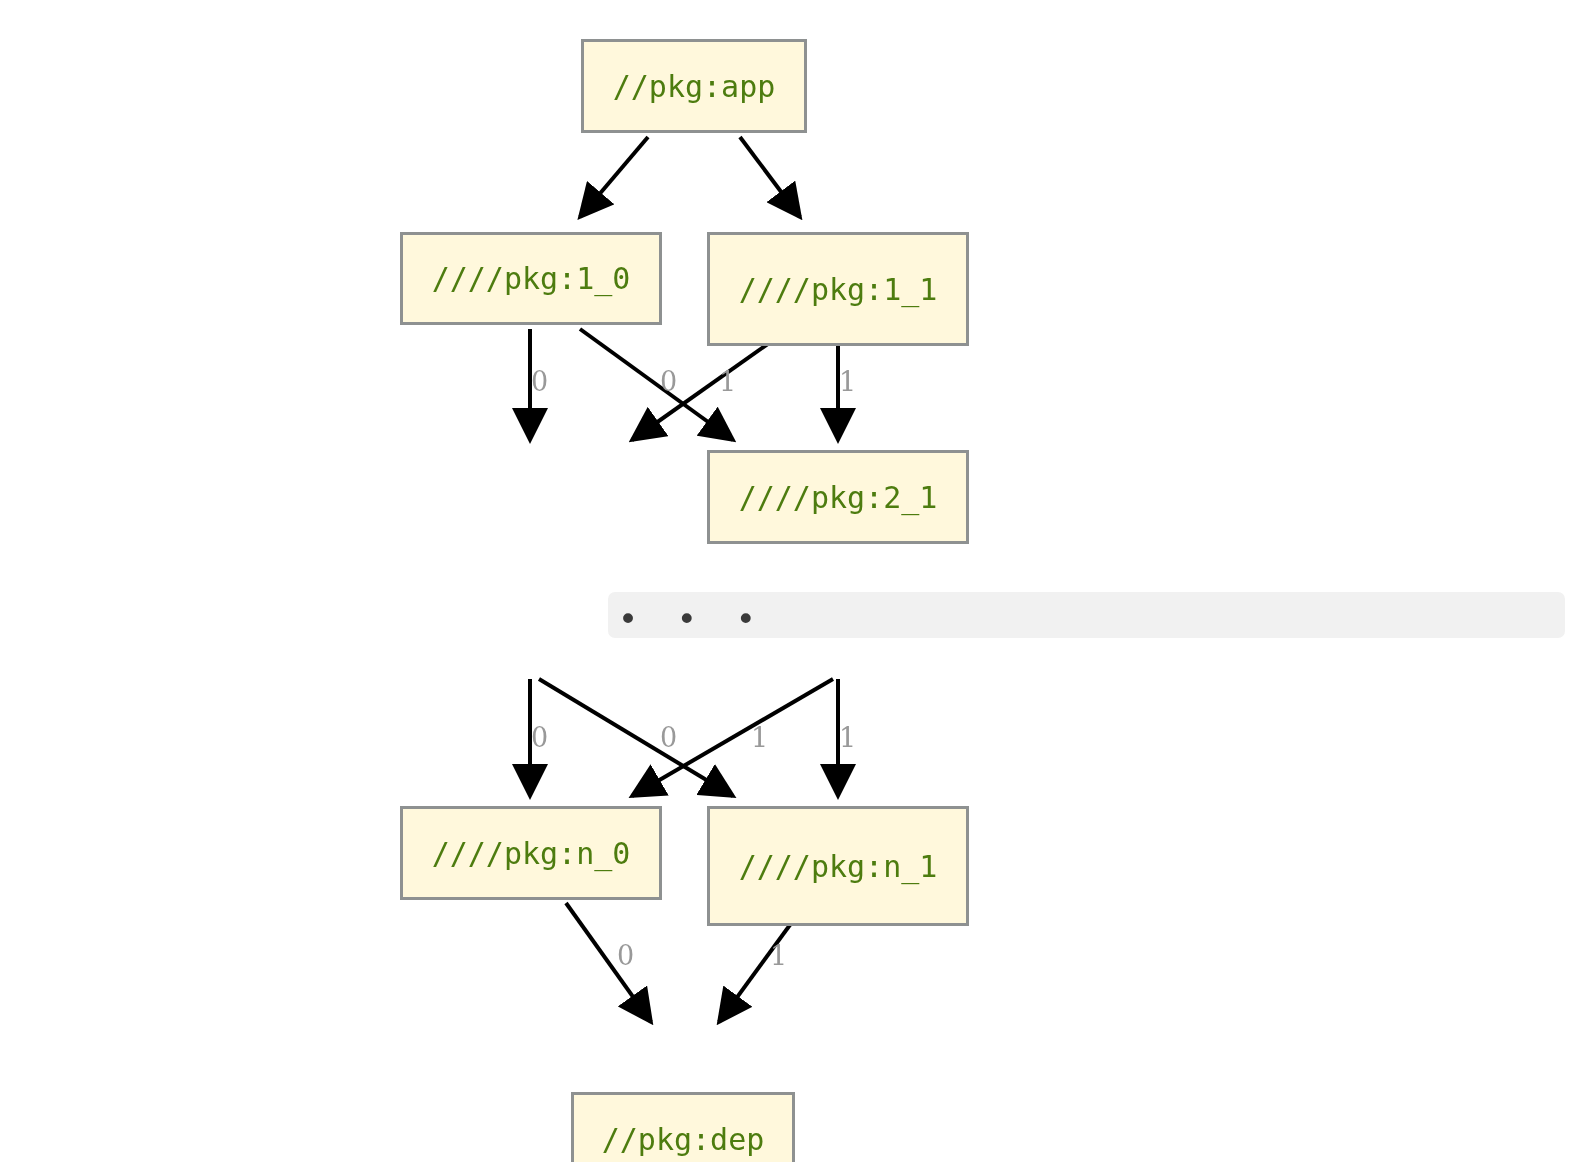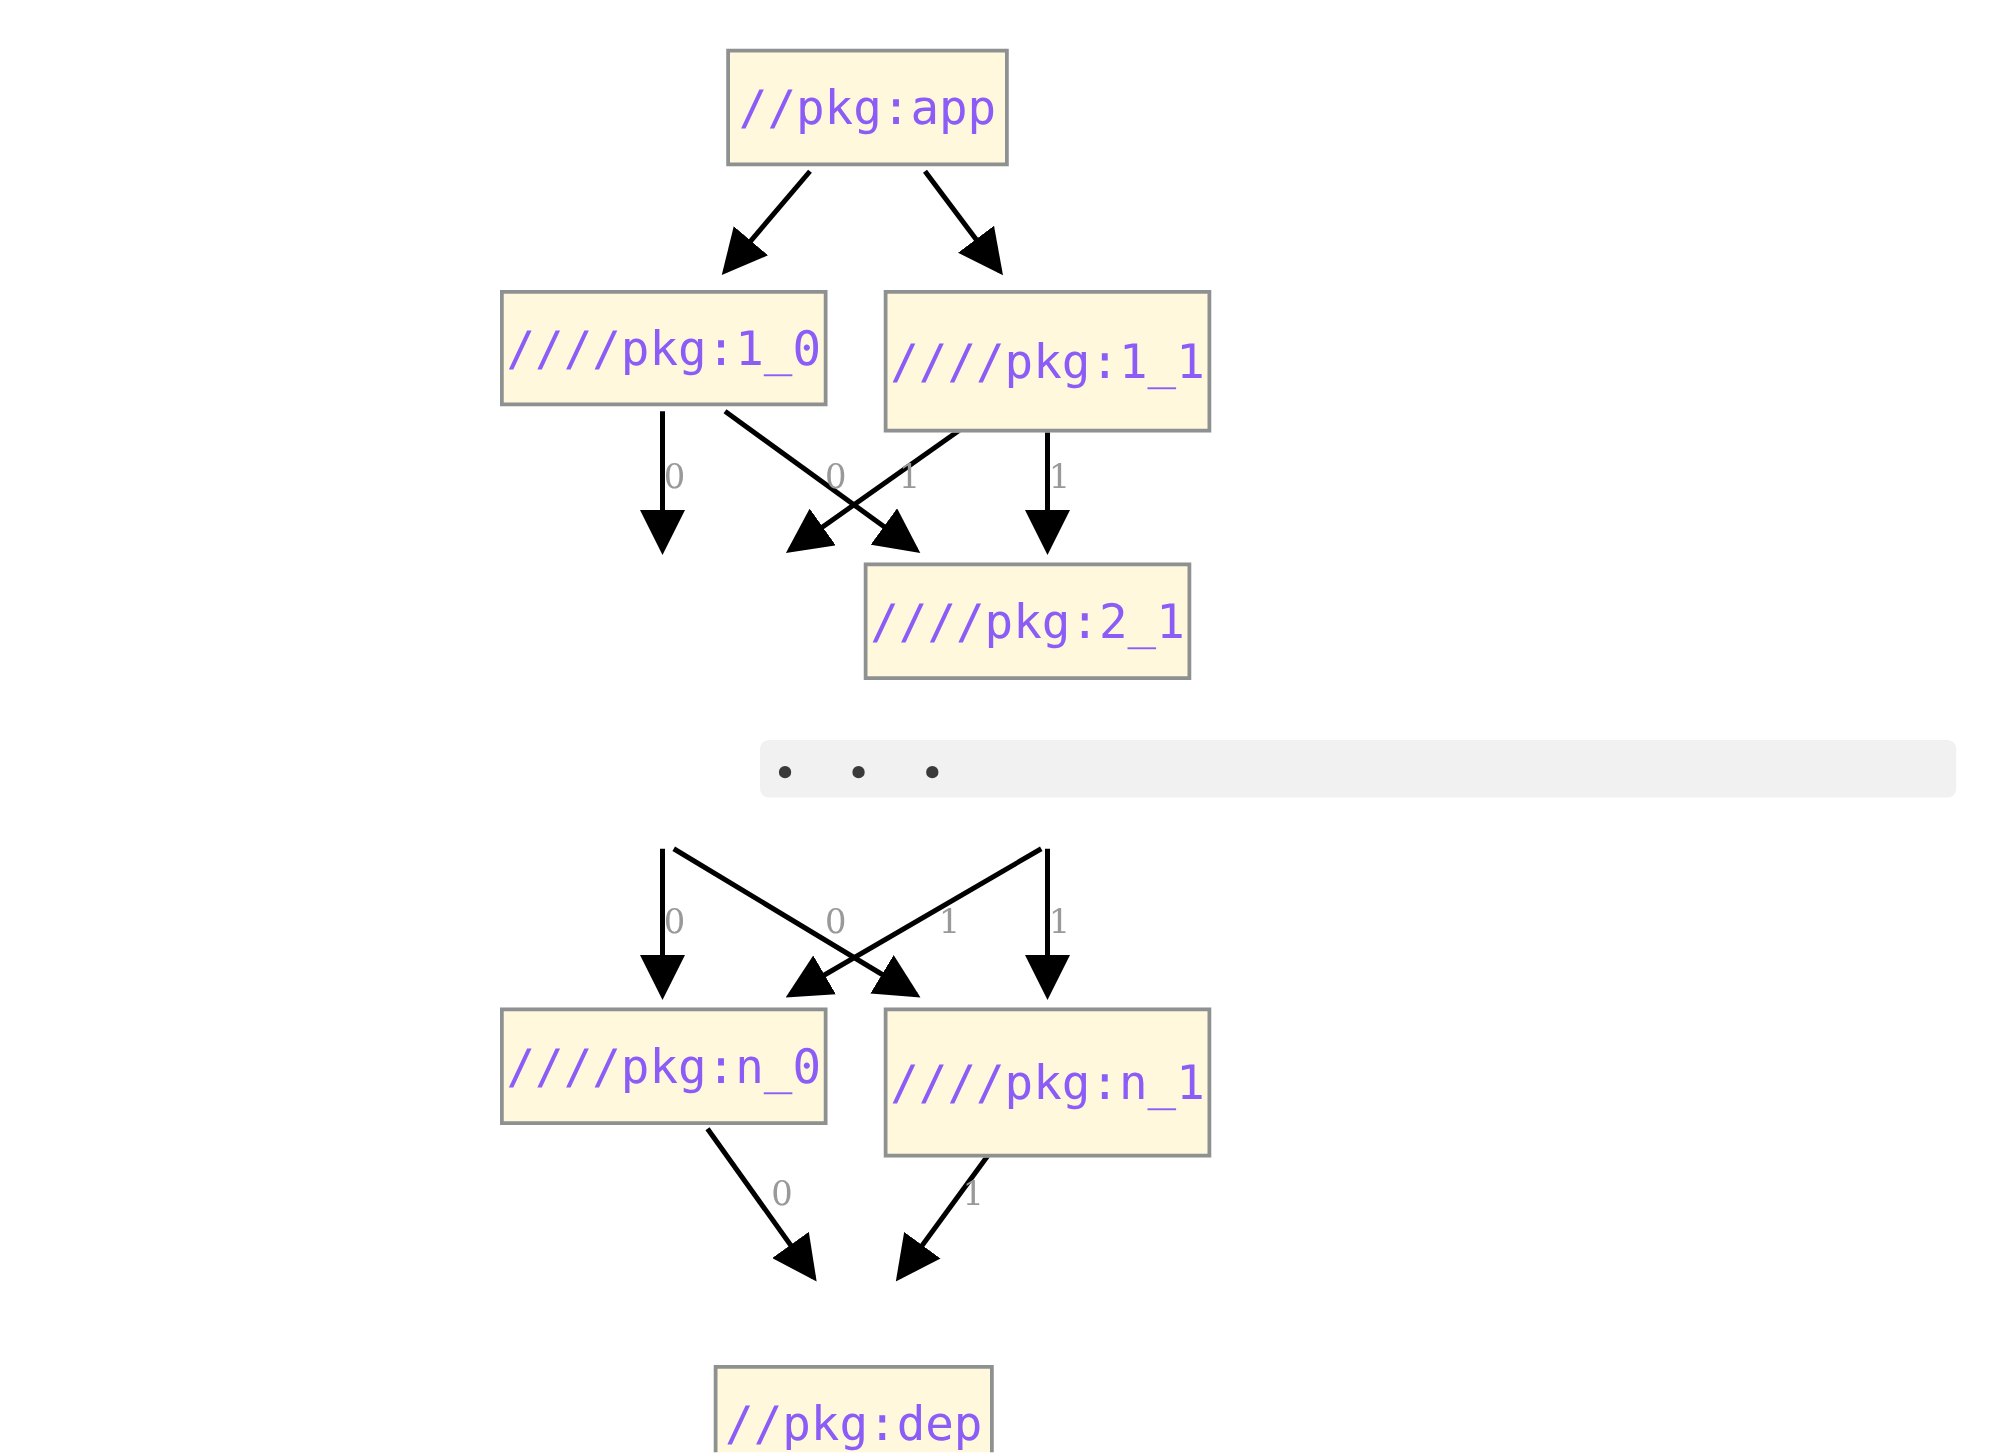--- a/index.html
+++ b/index.html
@@ -26,22 +26,22 @@
     position: absolute;
     box-sizing: border-box;
     background: #fff8dc;
     border: 3px solid #8e9191;
     display: flex;
     align-items: center;
     justify-content: center;
   }
   .node-label {
     font-family: "DejaVu Sans Mono", "Liberation Mono", monospace;
-    font-size: 38px;
-    color: #8b5cf6;
+    font-size: 30px;
+    color: #4d7c0f;
     letter-spacing: 0px;
     white-space: nowrap;
   }
   .edge-label {
     position: absolute;
     font-family: "DejaVu Serif", "Liberation Serif", serif;
     font-size: 27px;
     color: #999999;
     white-space: nowrap;
     line-height: 1;
@@ -107,21 +107,21 @@
 
   <div class="node-box" style="left:400px; top:232px; width:262px; height:93px;">
     <span class="node-label">////pkg:1_0</span>
   </div>
 
   <div class="node-box" style="left:707px; top:232px; width:262px; height:114px;">
     <span class="node-label">////pkg:1_1</span>
   </div>
 
 
-  <div class="node-box" style="left:691px; top:450px; width:262px; height:94px;">
+  <div class="node-box" style="left:707px; top:450px; width:262px; height:94px;">
     <span class="node-label">////pkg:2_1</span>
   </div>
 
   <div class="node-box" style="left:400px; top:806px; width:262px; height:94px;">
     <span class="node-label">////pkg:n_0</span>
   </div>
 
   <div class="node-box" style="left:707px; top:806px; width:262px; height:120px;">
     <span class="node-label">////pkg:n_1</span>
   </div>

